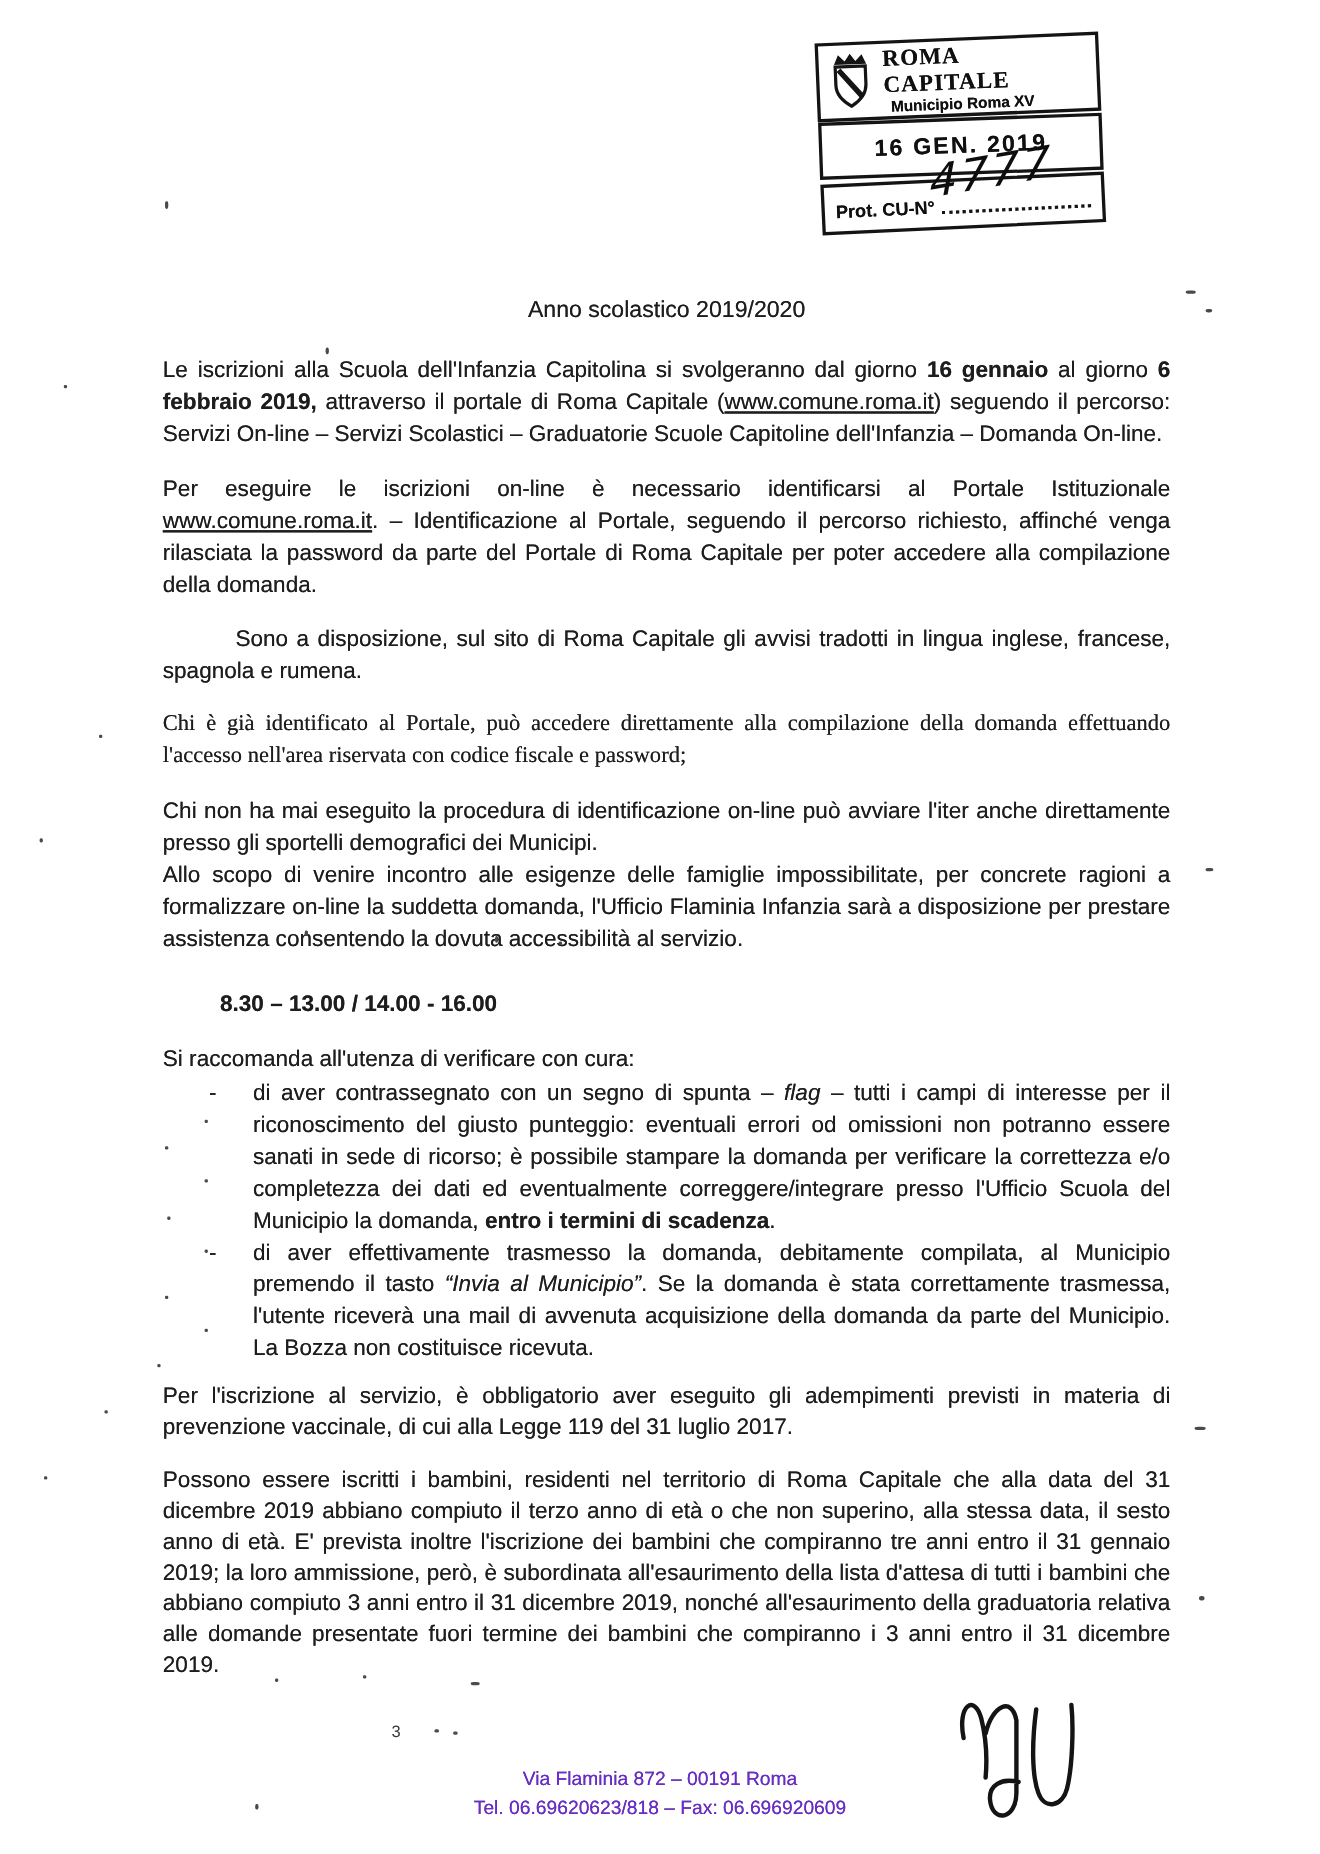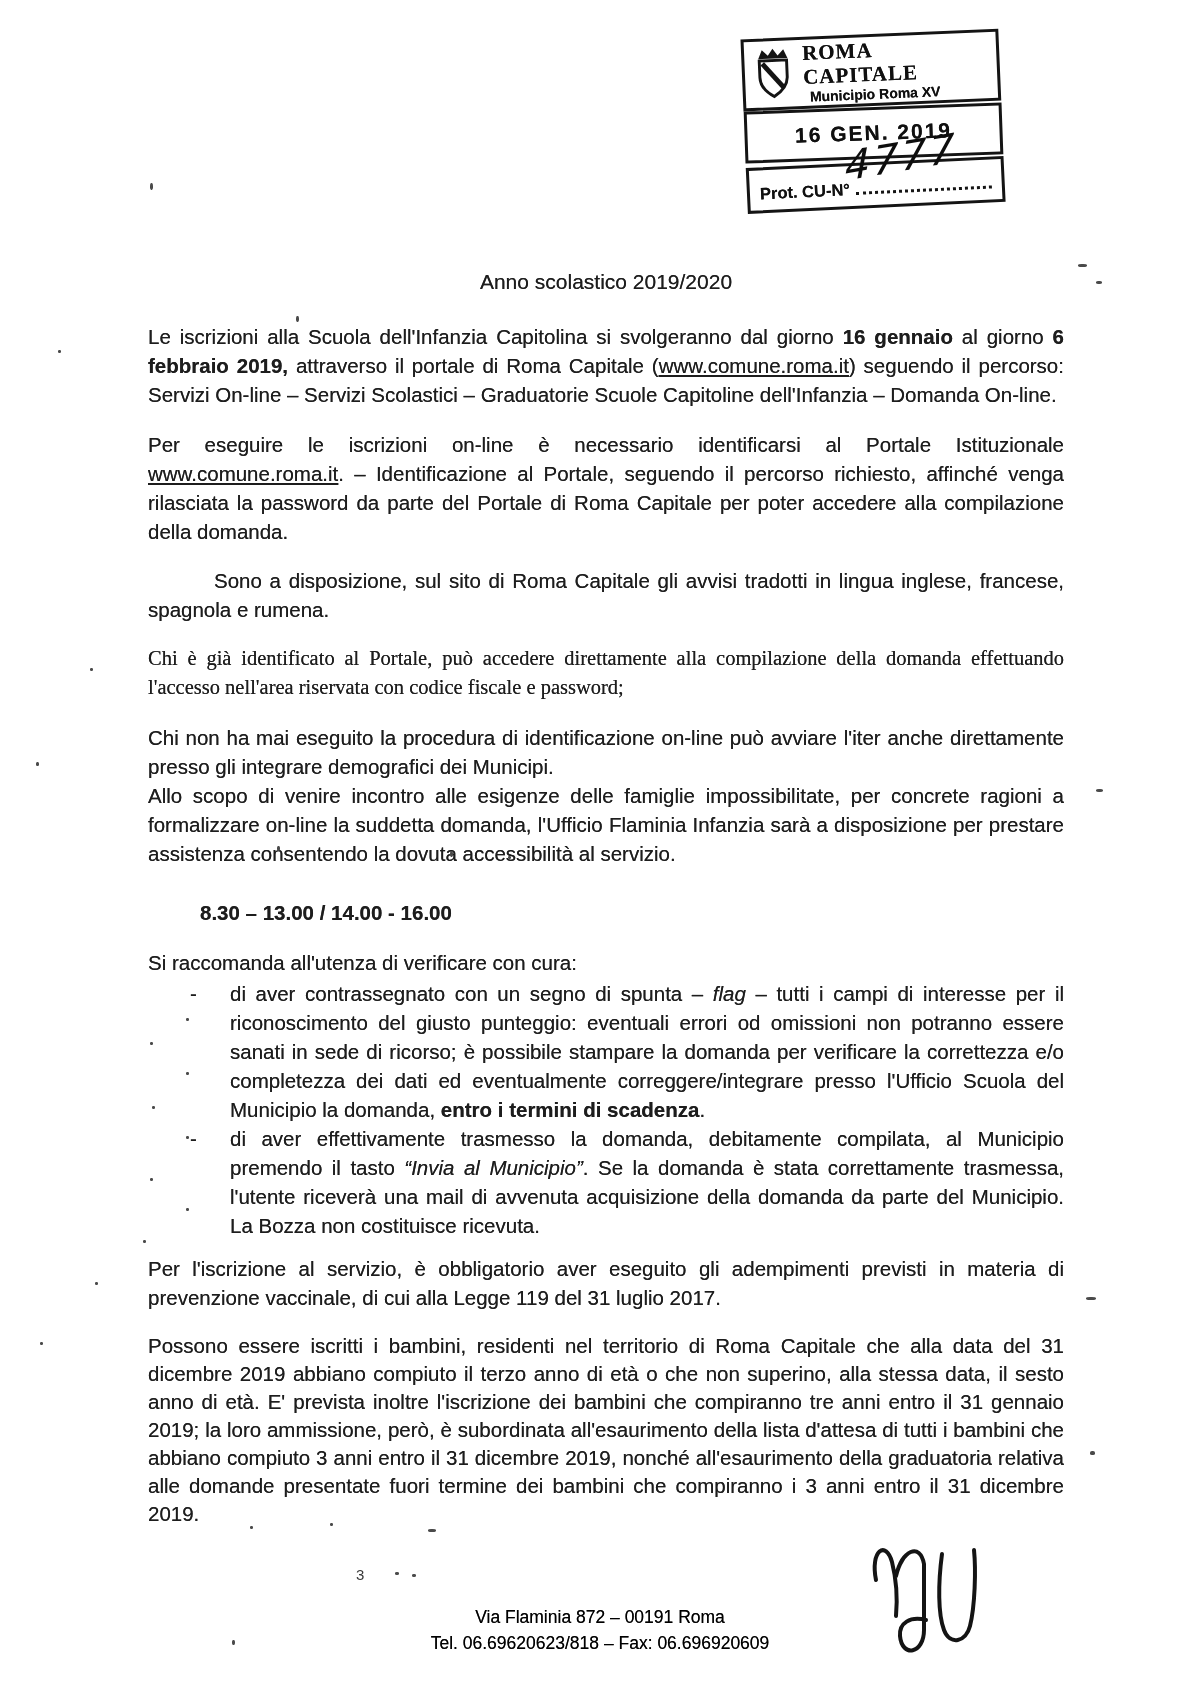--- a/index.html
+++ b/index.html
@@ -43,40 +43,40 @@
   .sbox3{height:46px;margin-top:3px;display:flex;align-items:flex-end;
          padding:4px 8px 7px 10px;transform:rotate(-.3deg);position:relative;}
   .prot-label{font-size:16.5px;font-weight:bold;white-space:nowrap;}
   .dotline{flex:1;border-bottom:3px dotted #141414;margin:0 2px 4px 6px;}
   .handwritten{position:absolute;left:96px;top:-30px;font-family:"DejaVu Sans",sans-serif;
                font-style:italic;font-size:40px;letter-spacing:3px;color:#0d0d0d;
                transform:rotate(-7deg) skewX(-10deg);text-shadow:none;}
 
   
   .footer{position:absolute;left:0;right:0;top:1604px;text-align:center;
-          font-size:17.5px;line-height:26px;color:#000000;text-shadow:0 0 .5px rgba(0,0,0,.7);}
+          font-size:17.5px;line-height:26px;color:#6d28d9;text-shadow:0 0 .5px rgba(0,0,0,.7);}
   .pagemark{position:absolute;left:356px;top:1566px;font-size:15px;color:#3a3a3a;}
   .signature{position:absolute;left:862px;top:1528px;}
   .speck{position:absolute;background:#4a4a4a;border-radius:40%;}
 </style>
 </head>
 <body>
 
 <div class="doc">
   <div class="spacer"></div>
 
   <div class="subtitle">Anno scolastico 2019/2020</div>
 
   <p class="para p1"><span>Le iscrizioni alla Scuola dell'Infanzia Capitolina si svolgeranno dal giorno </span><span class="b">16 gennaio</span><span> al giorno </span><span class="b">6 febbraio 2019,</span><span> attraverso il portale di Roma Capitale (</span><span class="u">www.comune.roma.it</span><span>) seguendo il percorso: Servizi On-line – Servizi Scolastici – Graduatorie Scuole Capitoline dell'Infanzia – Domanda On-line.</span></p>
 
   <p class="para" style="margin:0"><span>Per eseguire le iscrizioni on-line è necessario identificarsi al Portale Istituzionale </span><span class="u">www.comune.roma.it</span><span>. – Identificazione al Portale, seguendo il percorso richiesto, affinché venga rilasciata la password da parte del Portale di Roma Capitale per poter accedere alla compilazione della domanda.</span></p>
   <p class="para p2a">Sono a disposizione, sul sito di Roma Capitale gli avvisi tradotti in lingua inglese, francese, spagnola e rumena.</p>
 
   <p class="para p3a">Chi è già identificato al Portale, può accedere direttamente  alla compilazione della domanda effettuando l'accesso nell'area riservata con codice fiscale e password;</p>
-  <p class="para" style="margin:0">Chi non ha mai eseguito la procedura di identificazione on-line può avviare l'iter anche direttamente presso gli integrare demografici dei Municipi.</p>
+  <p class="para" style="margin:0">Chi non ha mai eseguito la procedura di identificazione on-line può avviare l'iter anche direttamente presso gli sportelli demografici dei Municipi.</p>
   <p class="para" style="margin:0">Allo scopo di venire incontro alle esigenze delle famiglie impossibilitate, per concrete ragioni a formalizzare on-line la suddetta domanda, l'Ufficio Flaminia Infanzia sarà a disposizione per prestare assistenza consentendo la dovuta accessibilità al servizio.</p>
 
   <div class="orari">
     <span class="times">8.30 – 13.00 / 14.00 - 16.00</span>
   </div>
 
   <div class="verify">Si raccomanda all'utenza di verificare con cura:</div>
 
   <div class="bullets">
     <div class="bullet">

